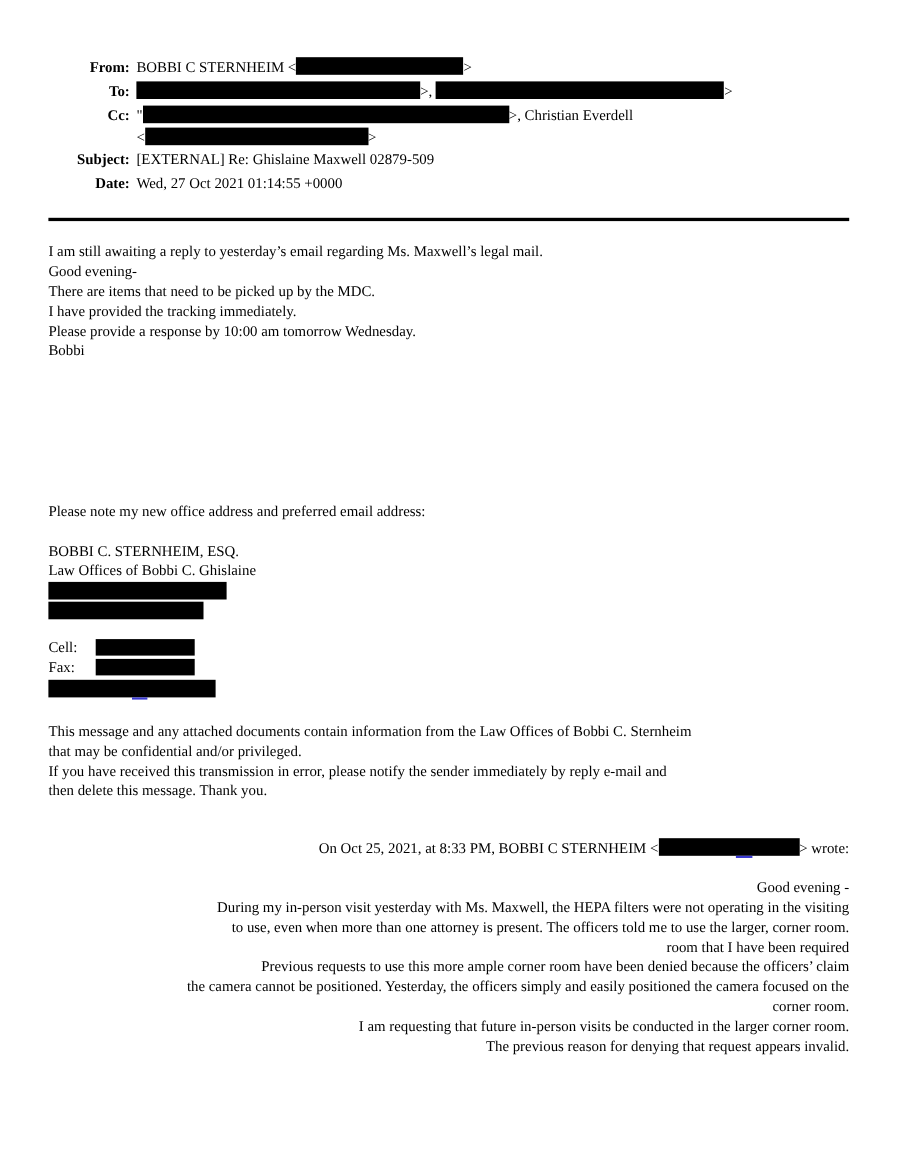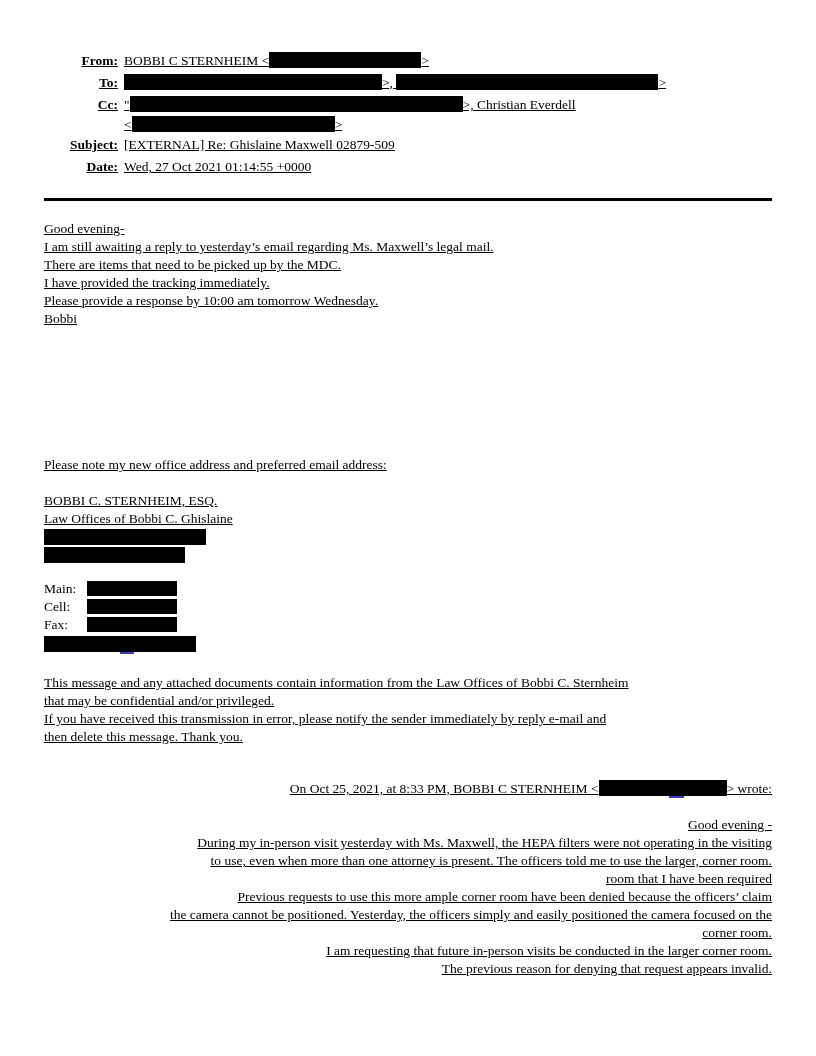--- a/index.html
+++ b/index.html
@@ -7,21 +7,20 @@
     position: relative;
     width: 816px;
     height: 1056px;
     background: #ffffff;
     color: #000000;
     font-family: "Liberation Serif", "DejaVu Serif", serif;
     font-size: 13.5px;
     line-height: 18px;
     overflow: hidden;
     box-sizing: border-box;
-    text-decoration: underline;
   }
   .content { padding: 0 44px; }
 
   
   .hdr { padding-top: 50px; }
   .hdr-row { display: flex; line-height: 22px; }
   .hdr-label { flex: 0 0 74px; width: 74px; text-align: right; font-weight: bold; padding-right: 6px; white-space: nowrap; }
   .hdr-value { flex: 1; }
   .rule { border-top: 3px solid #000; margin-top: 20px; width: 728px; }
 
@@ -98,39 +97,38 @@
 
       <div class="hdr-row">
         <span class="hdr-label">Date:</span>
         <span class="hdr-value">Wed, 27 Oct 2021 01:14:55 +0000</span>
       </div>
     </div>
 
     <div class="rule"></div>
 
     <div class="p1">
+      <div class="line">I am still awaiting a reply to yesterday’s email regarding Ms. Maxwell’s legal mail.</div>
       <div class="line">Good evening-</div>
-      <div class="line">I am still awaiting a reply to yesterday’s email regarding Ms. Maxwell’s legal mail.</div>
       <div class="line">There are items that need to be picked up by the MDC.</div>
       <div class="line">I have provided the tracking immediately.</div>
       <div class="line">Please provide a response by 10:00 am tomorrow Wednesday.</div>
       <div class="line">Bobbi</div>
     </div>
 
     <div class="note line">Please note my new office address and preferred email address:</div>
 
     <div class="sig">
       <div class="line">BOBBI C. STERNHEIM, ESQ.</div>
       <div class="line">Law Offices of Bobbi C. Ghislaine</div>
       <div class="bar-block b-addr1"></div>
       <div class="bar-block b-addr2"></div>
     </div>
 
     <div class="contact">
-      <div class="line contact-row"><span class="clabel">Main:</span><span class="bar b-phone"></span></div>
       <div class="line contact-row"><span class="clabel">Cell:</span><span class="bar b-phone"></span></div>
       <div class="line contact-row"><span class="clabel">Fax:</span><span class="bar b-phone"></span></div>
       <div class="bar-block b-email"></div>
       <div class="peek-email"></div>
     </div>
 
     <div class="disclaimer">
       <div class="line">This message and any attached documents contain information from the Law Offices of Bobbi C. Sternheim</div>
       <div class="line">that may be confidential and/or privileged.</div>
       <div class="line">If you have received this transmission in error, please notify the sender immediately by reply e-mail and</div>

